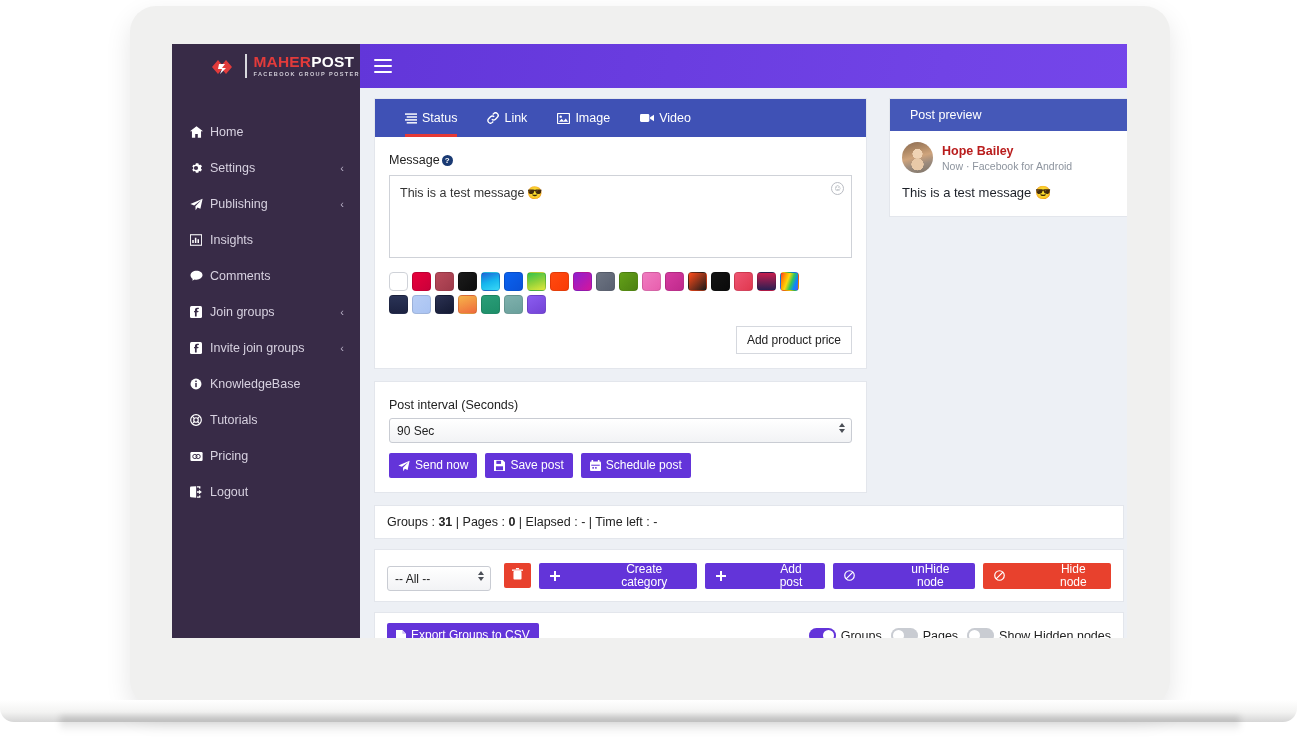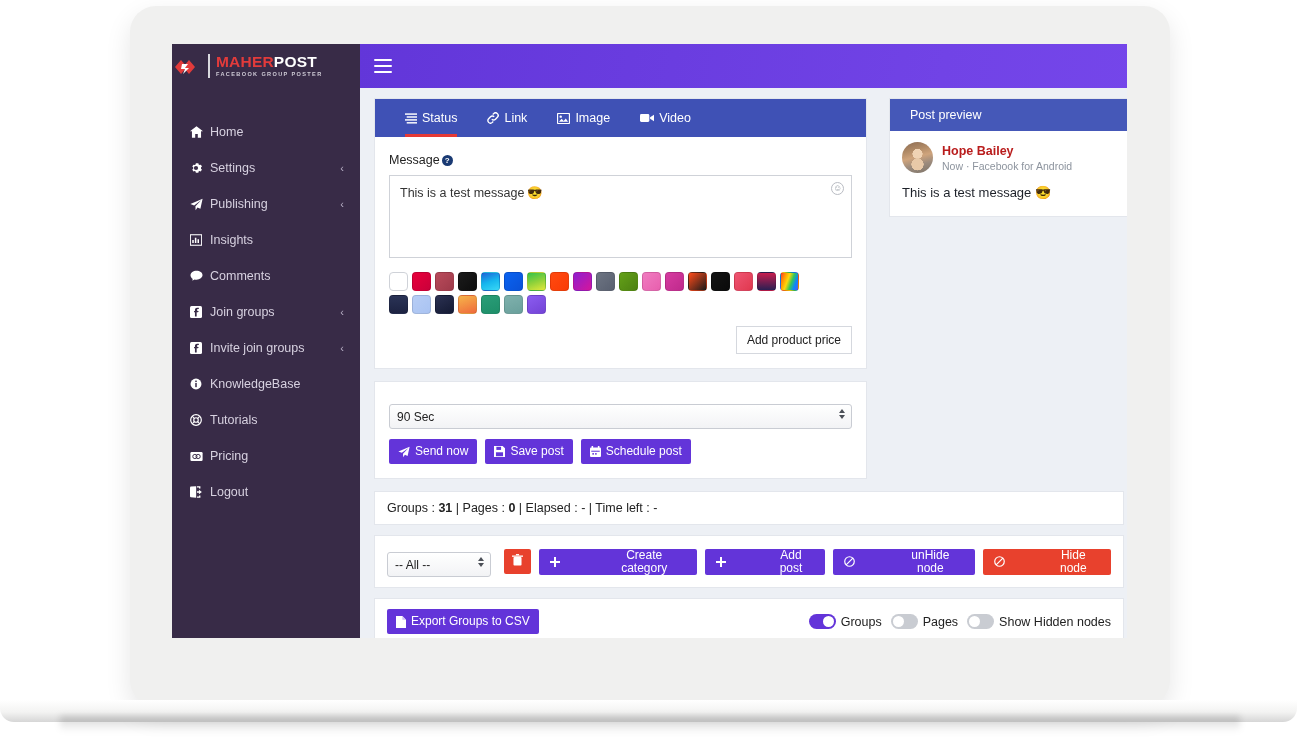--- a/index.html
+++ b/index.html
@@ -49,21 +49,21 @@
     width: 1250px; height: 760px;
     background: #edf0f5;
   }
 
   
   #sidebar {
     position: absolute; left: 0; top: 0;
     width: 188px; height: 760px;
     background: #382b47;
   }
-  #brand { height: 44px; display: flex; align-items: center; justify-content: flex-start; }
+  #brand { height: 44px; display: flex; align-items: center; justify-content: flex-end; }
   .logo-wrap { display: flex; align-items: center; gap: 6px; }
   .logo-mark { position: relative; width: 30px; height: 22px; }
   .logo-mark svg { display:block; }
   .logo-divider { width: 2px; height: 24px; background: #d9d9de; }
   .logo-text { line-height: 1; }
   .logo-title { font-size: 15.5px; font-weight: bold; letter-spacing: .2px; }
   .logo-title .m { color: #e23b3b; }
   .logo-title .p { color: #ffffff; }
   .logo-sub {
     font-size: 5.6px; color: #cfcbd6; letter-spacing: 1.35px;
@@ -509,20 +509,21 @@
                   </div>
 
                 <div class="pane-footer">
                   <button class="btn-light">Add product price</button>
                 </div>
               </div>
             </div>
 
             <div class="card card-gap">
               <div class="pane">
+                <div class="field-label">Post interval (Seconds)</div>
                 <div class="sel-wrap">
                   <select class="sel">
                     <option>90 Sec</option>
                   </select>
                   <span class="sel-arrows">
                       <i class="up"></i>
                       <i class="dn"></i>
                     </span>
                 </div>
 

